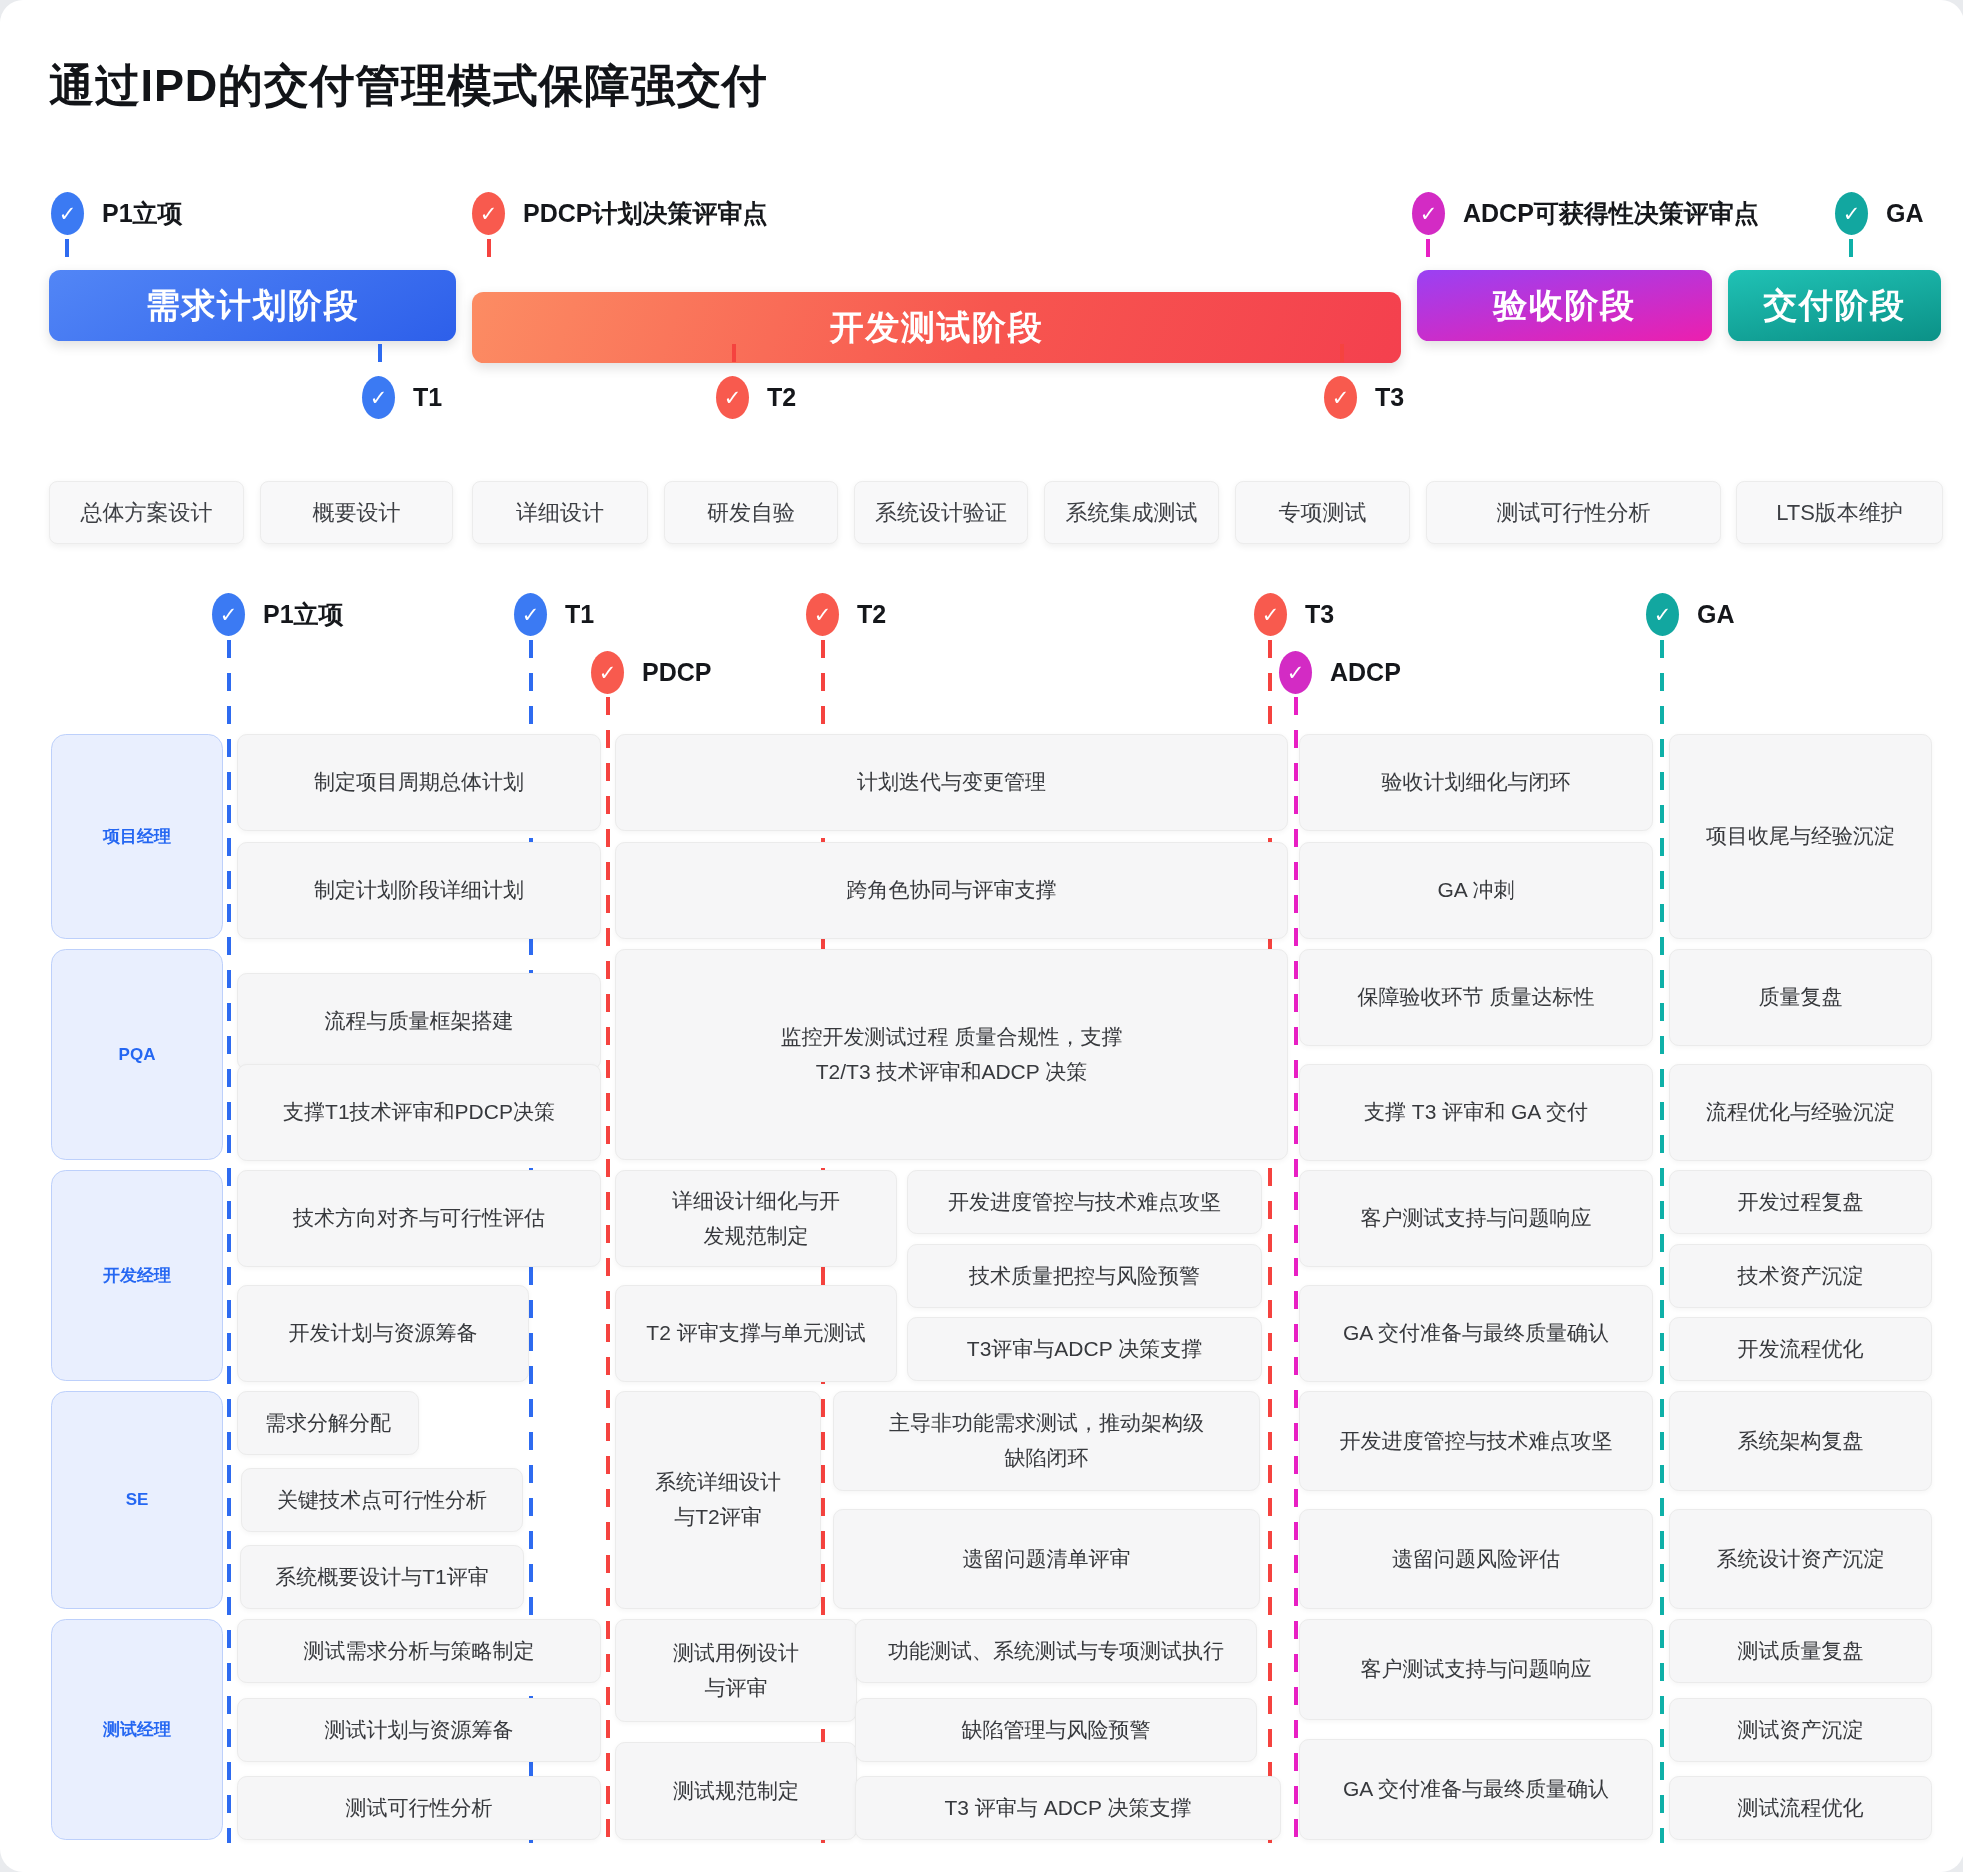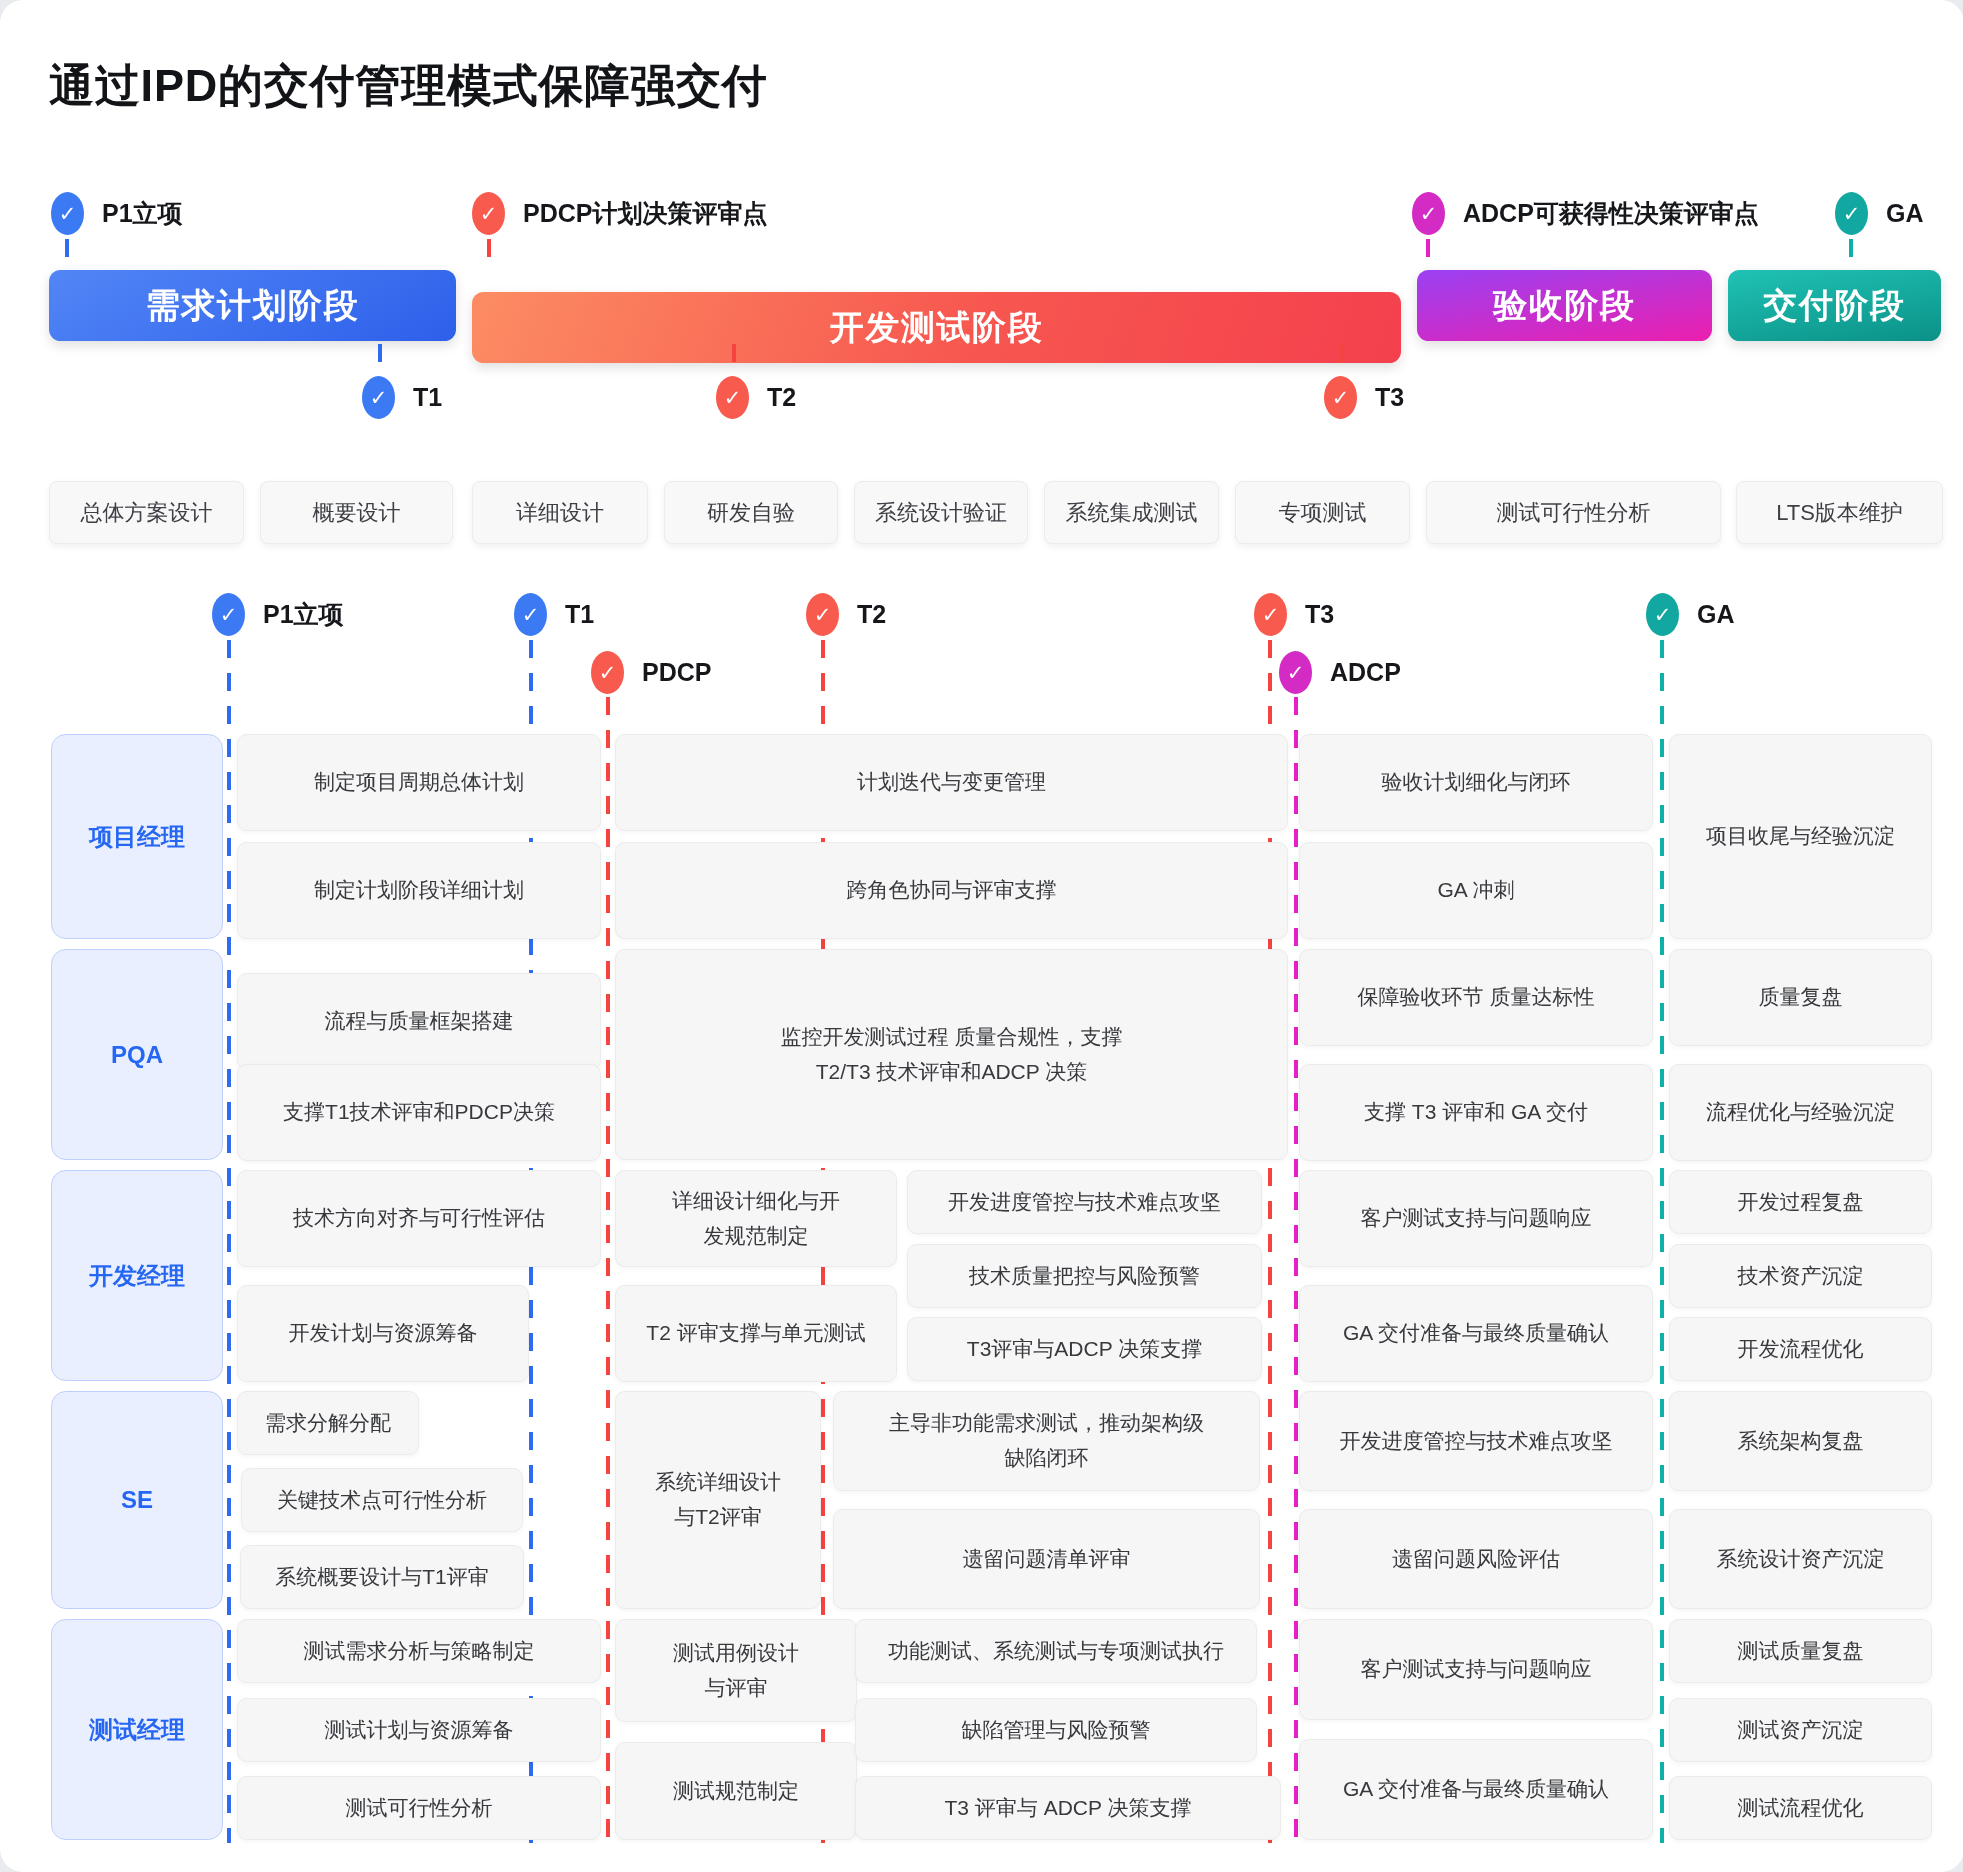--- a/index.html
+++ b/index.html
@@ -37,21 +37,21 @@
 
   
   .stage{position:absolute;top:481px;height:61px;background:#f8f8f9;border:0.8px solid #ececec;border-radius:8.2px;
          display:flex;align-items:center;justify-content:center;font-size:22px;color:#3d3f44;
          box-shadow:0 2.5px 6.5px rgba(0,0,0,.06);}
 
   
   .lane{position:absolute;left:0;width:1964px;}
   .role{position:absolute;left:51px;width:172px;top:0;height:100%;background:#e9effe;border:1.6px solid #bdd0fb;
         border-radius:14.7px;display:flex;align-items:center;justify-content:center;
-        font-size:24px;font-weight:700;color:#2567f2;box-sizing:border-box;}
+        font-size:17px;font-weight:700;color:#2567f2;box-sizing:border-box;}
   .task{position:absolute;background:#f6f6f7;border:0.8px solid #ebebeb;border-radius:9.8px;
         display:flex;align-items:center;justify-content:center;text-align:center;
         font-size:21px;color:#37393d;line-height:1.65;white-space:pre-line;box-sizing:border-box;
         padding:4.9px 13px;box-shadow:0 1.6px 4.9px rgba(0,0,0,.04);z-index:2;}
 </style>
 </head>
 <body>
 
 <div class="page">
 

